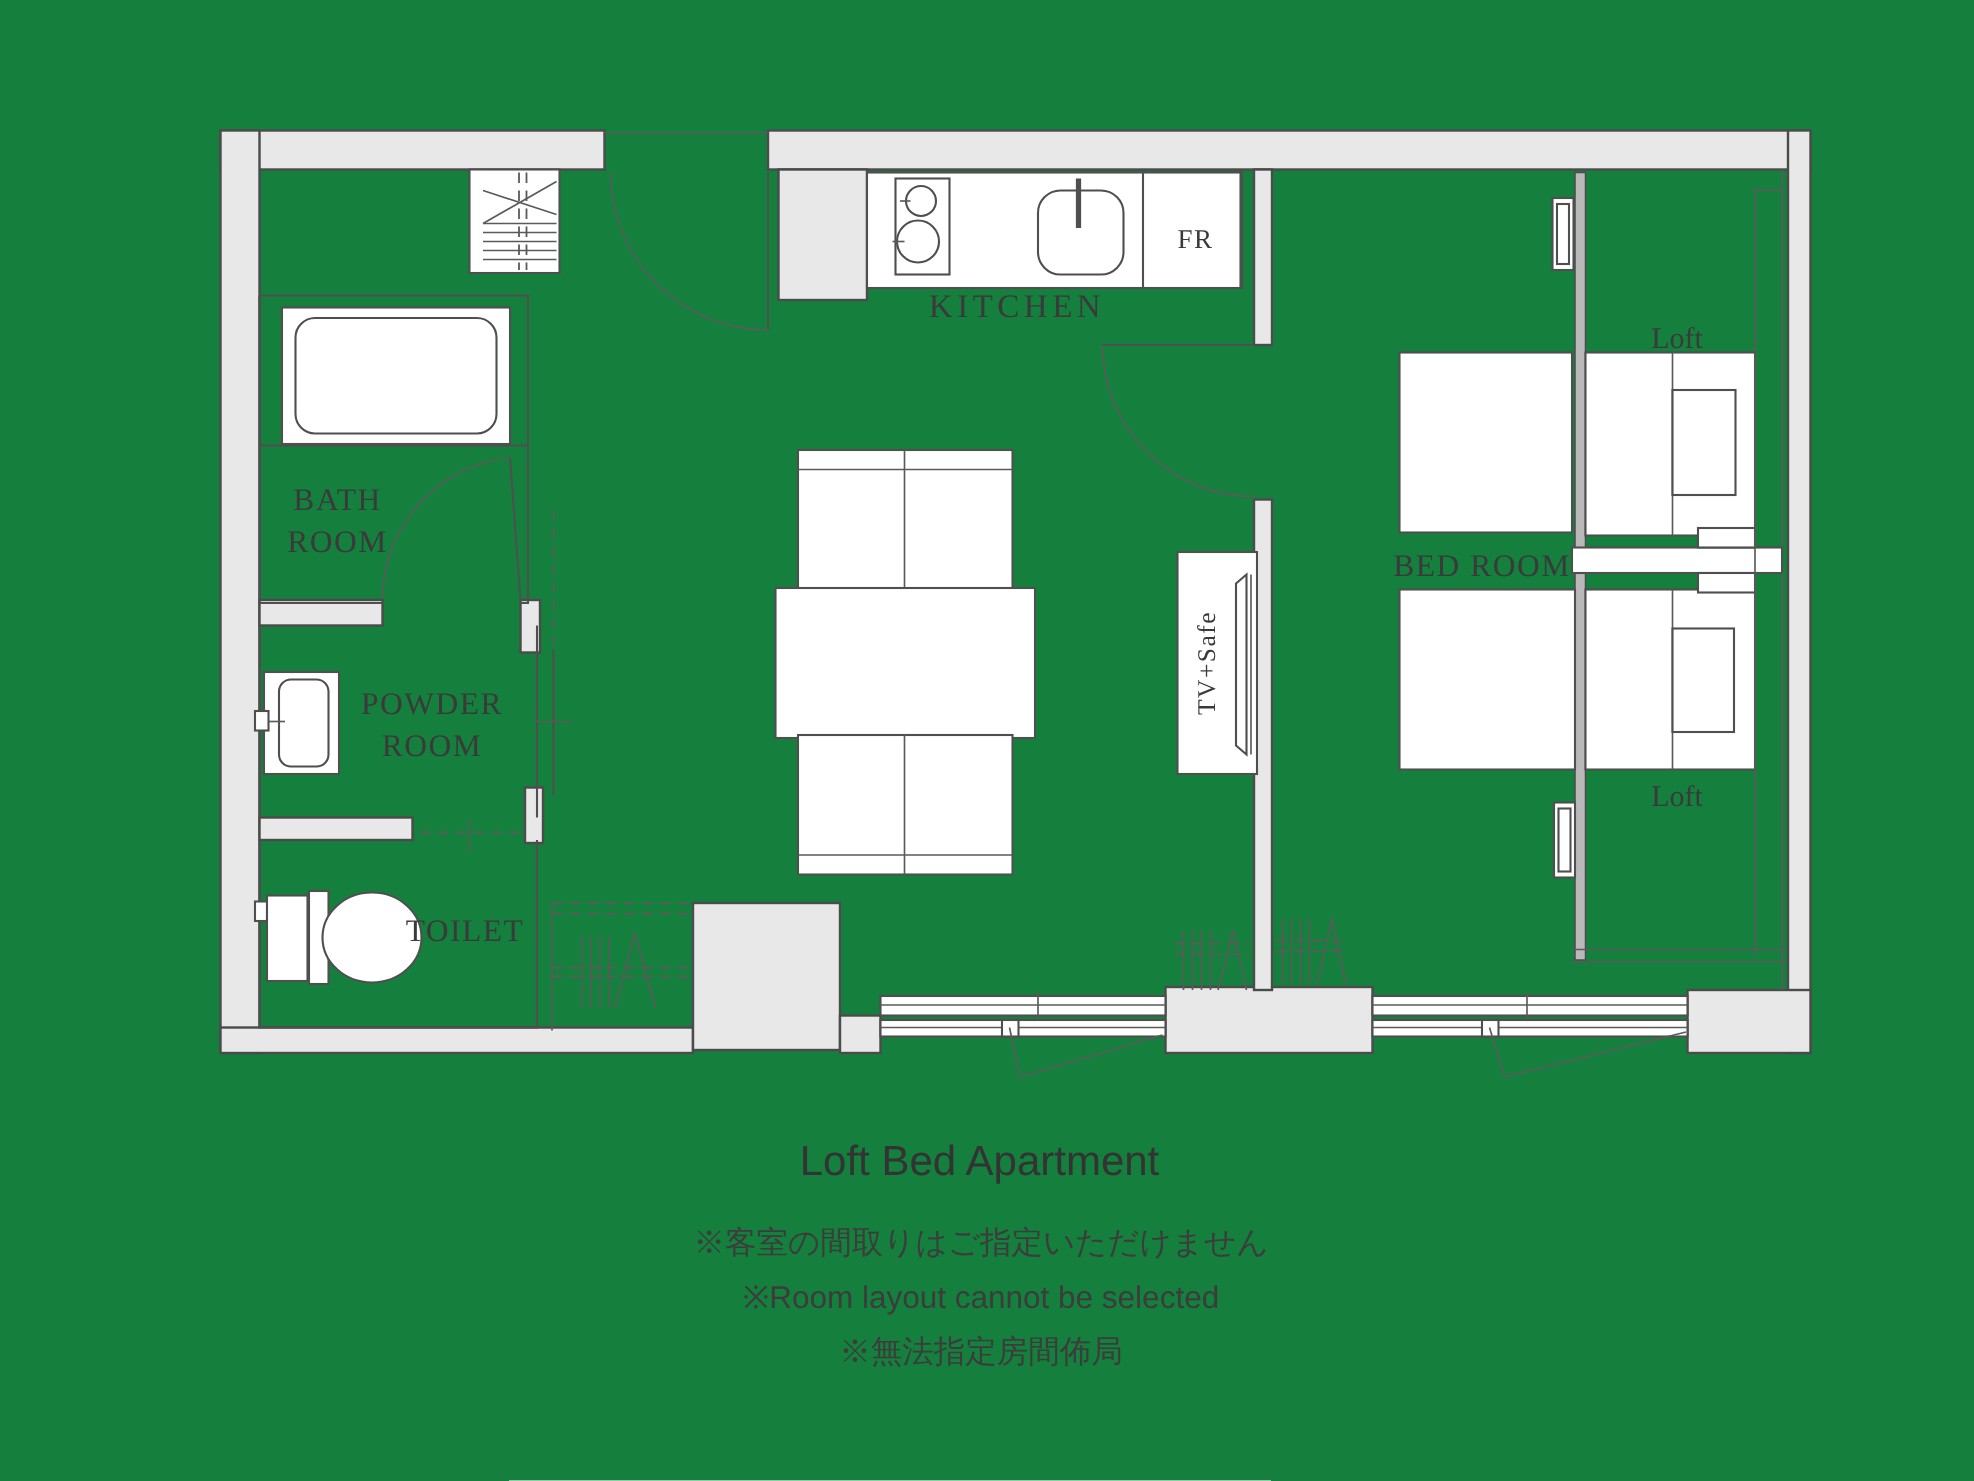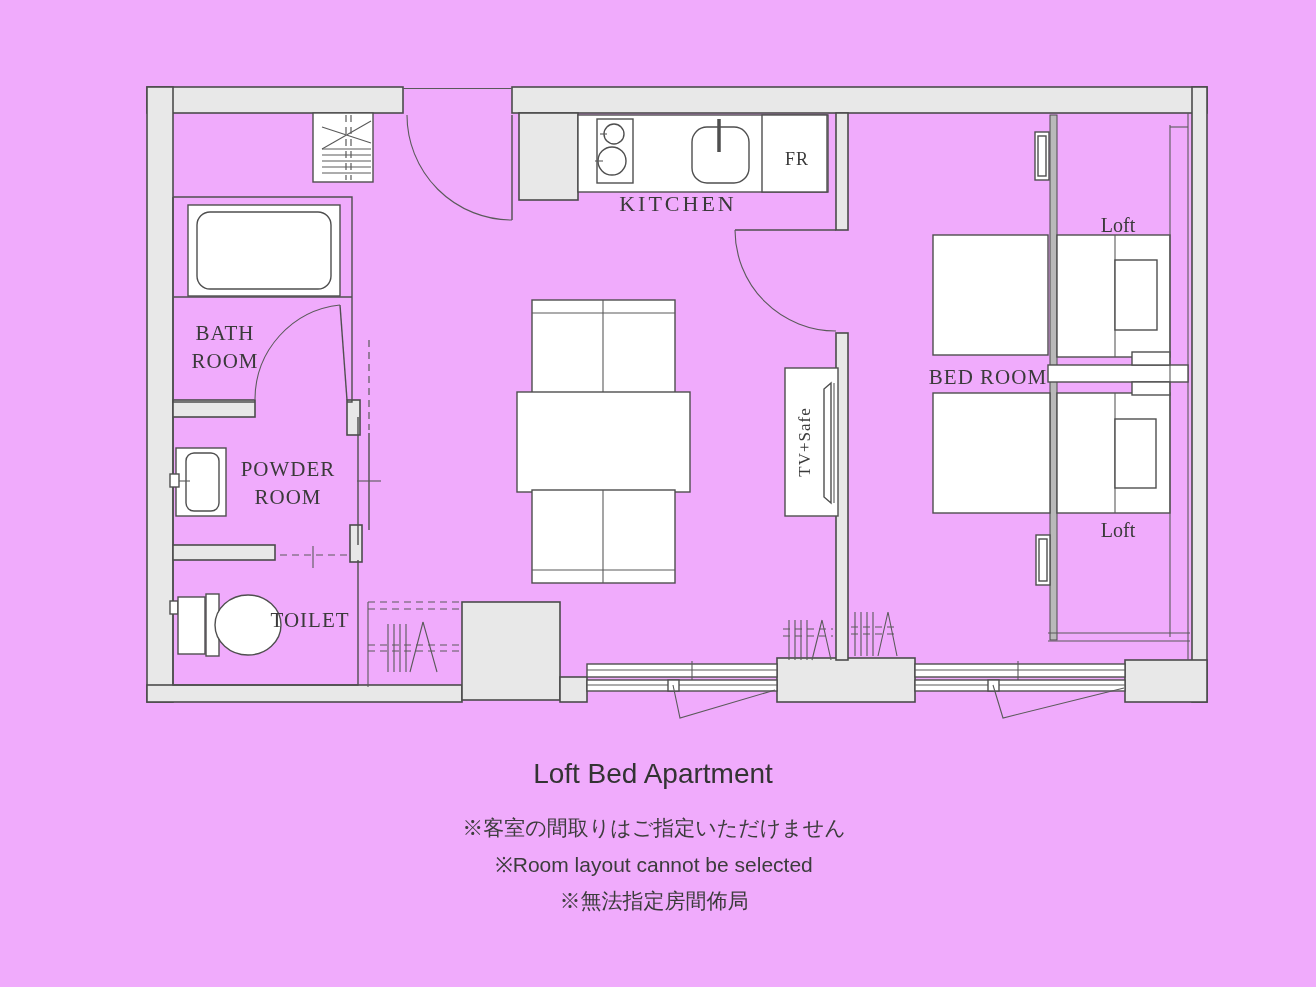--- a/index.html
+++ b/index.html
@@ -1,17 +1,17 @@
 <!DOCTYPE html>
 <html><head>
 <meta charset="utf-8">
 <style>
   html,body { margin:0; padding:0; background:#ffffff; }
   .page {
-    position:relative; width:1316px; height:987px; background:#f0abfc;
+    position:relative; width:1316px; height:987px; background:#15803d;
     font-family:"Liberation Sans", sans-serif; overflow:hidden;
   }
   svg text { user-select:none; }
   .rm   { font-family:"Liberation Serif", serif; font-size:21px; fill:#3a3a3a; letter-spacing:1px; }
   .kit  { font-family:"Liberation Serif", serif; font-size:22px; fill:#3a3a3a; letter-spacing:3px; }
   .fr   { font-family:"Liberation Serif", serif; font-size:18px; fill:#3a3a3a; letter-spacing:1px; }
   .loft { font-family:"Liberation Serif", serif; font-size:20px; fill:#3a3a3a; }
   .tvt  { font-family:"Liberation Serif", serif; font-size:17px; fill:#3a3a3a; letter-spacing:1px; }
   .cap-title { font-size:28px; fill:#333333; }
   .cap-note  { font-size:21px; fill:#3c3c3c; }

